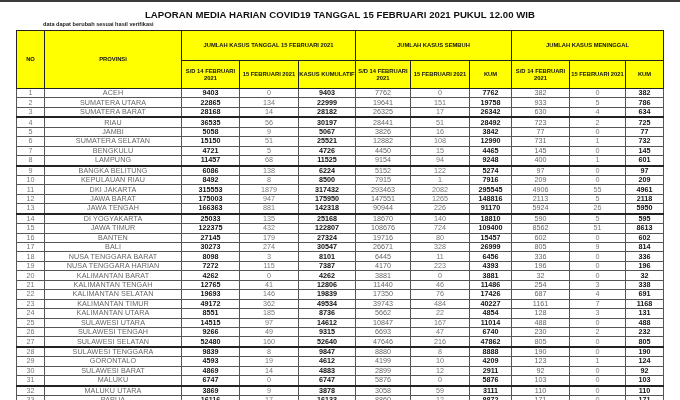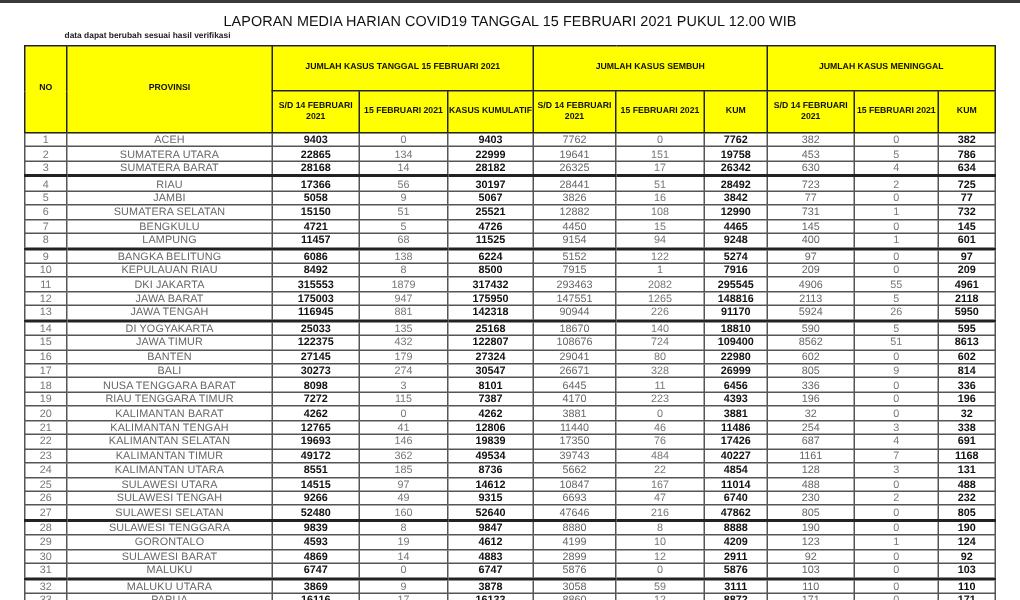--- a/index.html
+++ b/index.html
@@ -3,21 +3,21 @@
 <meta charset="utf-8">
 <style>
   html, body { margin:0; padding:0; }
   body {
     width:680px; height:400px; overflow:hidden; background:#ffffff;
     font-family:"Liberation Sans", sans-serif; position:relative;
   }
   .topbar { position:absolute; left:0; top:0; width:680px; height:2px; background:#3a3a3a; }
   .title {
     position:absolute; left:0; top:9px; width:680px; text-align:center;
-    font-weight:normal; font-size:9.6px; color:#111; letter-spacing:0.05px;
+    font-weight:bold; font-size:9.6px; color:#111; letter-spacing:0.05px;
   }
   .subtitle {
     position:absolute; left:43px; top:21px; font-size:5.6px; color:#222; font-weight:bold;
   }
   table.report {
     position:absolute; left:16px; top:30px; border-collapse:collapse; table-layout:fixed;
     width:647px;
   }
   table.report th {
     background:#ffff00; color:#111; font-weight:bold; font-size:5.8px; line-height:7px;
@@ -96,41 +96,41 @@
       </tr>
       <tr>
         <td class="no">2</td>
         <td class="prov">SUMATERA UTARA</td>
         <td class="b sep-l">22865</td>
         <td class="l">134</td>
         <td class="b">22999</td>
         <td class="m sep-l">19641</td>
         <td class="l">151</td>
         <td class="b">19758</td>
-        <td class="m sep-l">453</td>
+        <td class="m sep-l">933</td>
         <td class="l">5</td>
         <td class="b last">786</td>
       </tr>
       <tr class="thick">
         <td class="no">3</td>
         <td class="prov">SUMATERA BARAT</td>
         <td class="b sep-l">28168</td>
         <td class="l">14</td>
         <td class="b">28182</td>
         <td class="m sep-l">26325</td>
         <td class="l">17</td>
         <td class="b">26342</td>
         <td class="m sep-l">630</td>
         <td class="l">4</td>
         <td class="b last">634</td>
       </tr>
       <tr>
         <td class="no">4</td>
         <td class="prov">RIAU</td>
-        <td class="b sep-l">17366</td>
+        <td class="b sep-l">36535</td>
         <td class="l">56</td>
         <td class="b">30197</td>
         <td class="m sep-l">28441</td>
         <td class="l">51</td>
         <td class="b">28492</td>
         <td class="m sep-l">723</td>
         <td class="l">2</td>
         <td class="b last">725</td>
       </tr>
       <tr>
@@ -233,21 +233,21 @@
         <td class="m sep-l">147551</td>
         <td class="l">1265</td>
         <td class="b">148816</td>
         <td class="m sep-l">2113</td>
         <td class="l">5</td>
         <td class="b last">2118</td>
       </tr>
       <tr class="thick">
         <td class="no">13</td>
         <td class="prov">JAWA TENGAH</td>
-        <td class="b sep-l">116945</td>
+        <td class="b sep-l">166363</td>
         <td class="l">881</td>
         <td class="b">142318</td>
         <td class="m sep-l">90944</td>
         <td class="l">226</td>
         <td class="b">91170</td>
         <td class="m sep-l">5924</td>
         <td class="l">26</td>
         <td class="b last">5950</td>
       </tr>
       <tr>
@@ -275,23 +275,23 @@
         <td class="m sep-l">8562</td>
         <td class="l">51</td>
         <td class="b last">8613</td>
       </tr>
       <tr>
         <td class="no">16</td>
         <td class="prov">BANTEN</td>
         <td class="b sep-l">27145</td>
         <td class="l">179</td>
         <td class="b">27324</td>
-        <td class="m sep-l">29041</td>
+        <td class="m sep-l">19716</td>
         <td class="l">80</td>
-        <td class="b">22980</td>
+        <td class="b">15457</td>
         <td class="m sep-l">602</td>
         <td class="l">0</td>
         <td class="b last">602</td>
       </tr>
       <tr>
         <td class="no">17</td>
         <td class="prov">BALI</td>
         <td class="b sep-l">30273</td>
         <td class="l">274</td>
         <td class="b">30547</td>
@@ -310,21 +310,21 @@
         <td class="b">8101</td>
         <td class="m sep-l">6445</td>
         <td class="l">11</td>
         <td class="b">6456</td>
         <td class="m sep-l">336</td>
         <td class="l">0</td>
         <td class="b last">336</td>
       </tr>
       <tr>
         <td class="no">19</td>
-        <td class="prov">RIAU TENGGARA TIMUR</td>
+        <td class="prov">NUSA TENGGARA HARIAN</td>
         <td class="b sep-l">7272</td>
         <td class="l">115</td>
         <td class="b">7387</td>
         <td class="m sep-l">4170</td>
         <td class="l">223</td>
         <td class="b">4393</td>
         <td class="m sep-l">196</td>
         <td class="l">0</td>
         <td class="b last">196</td>
       </tr>

